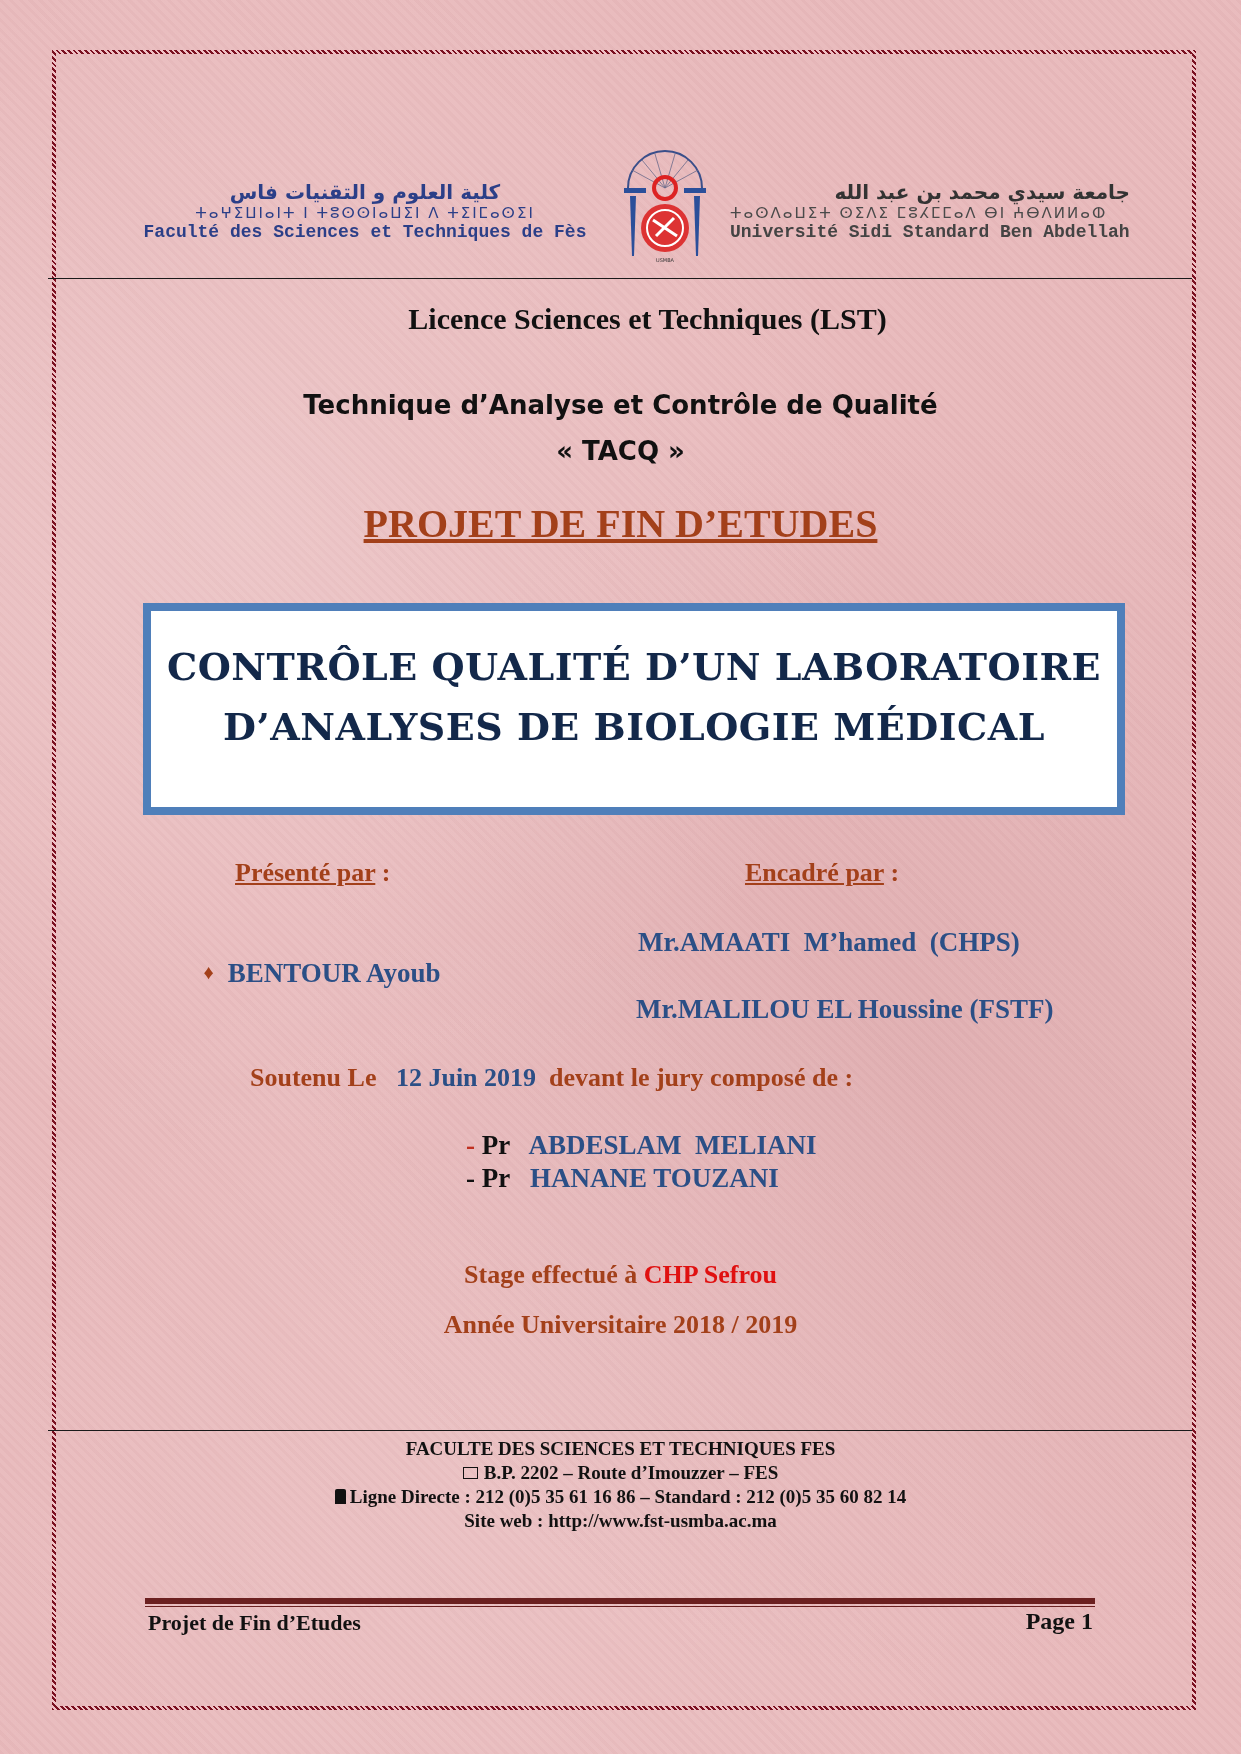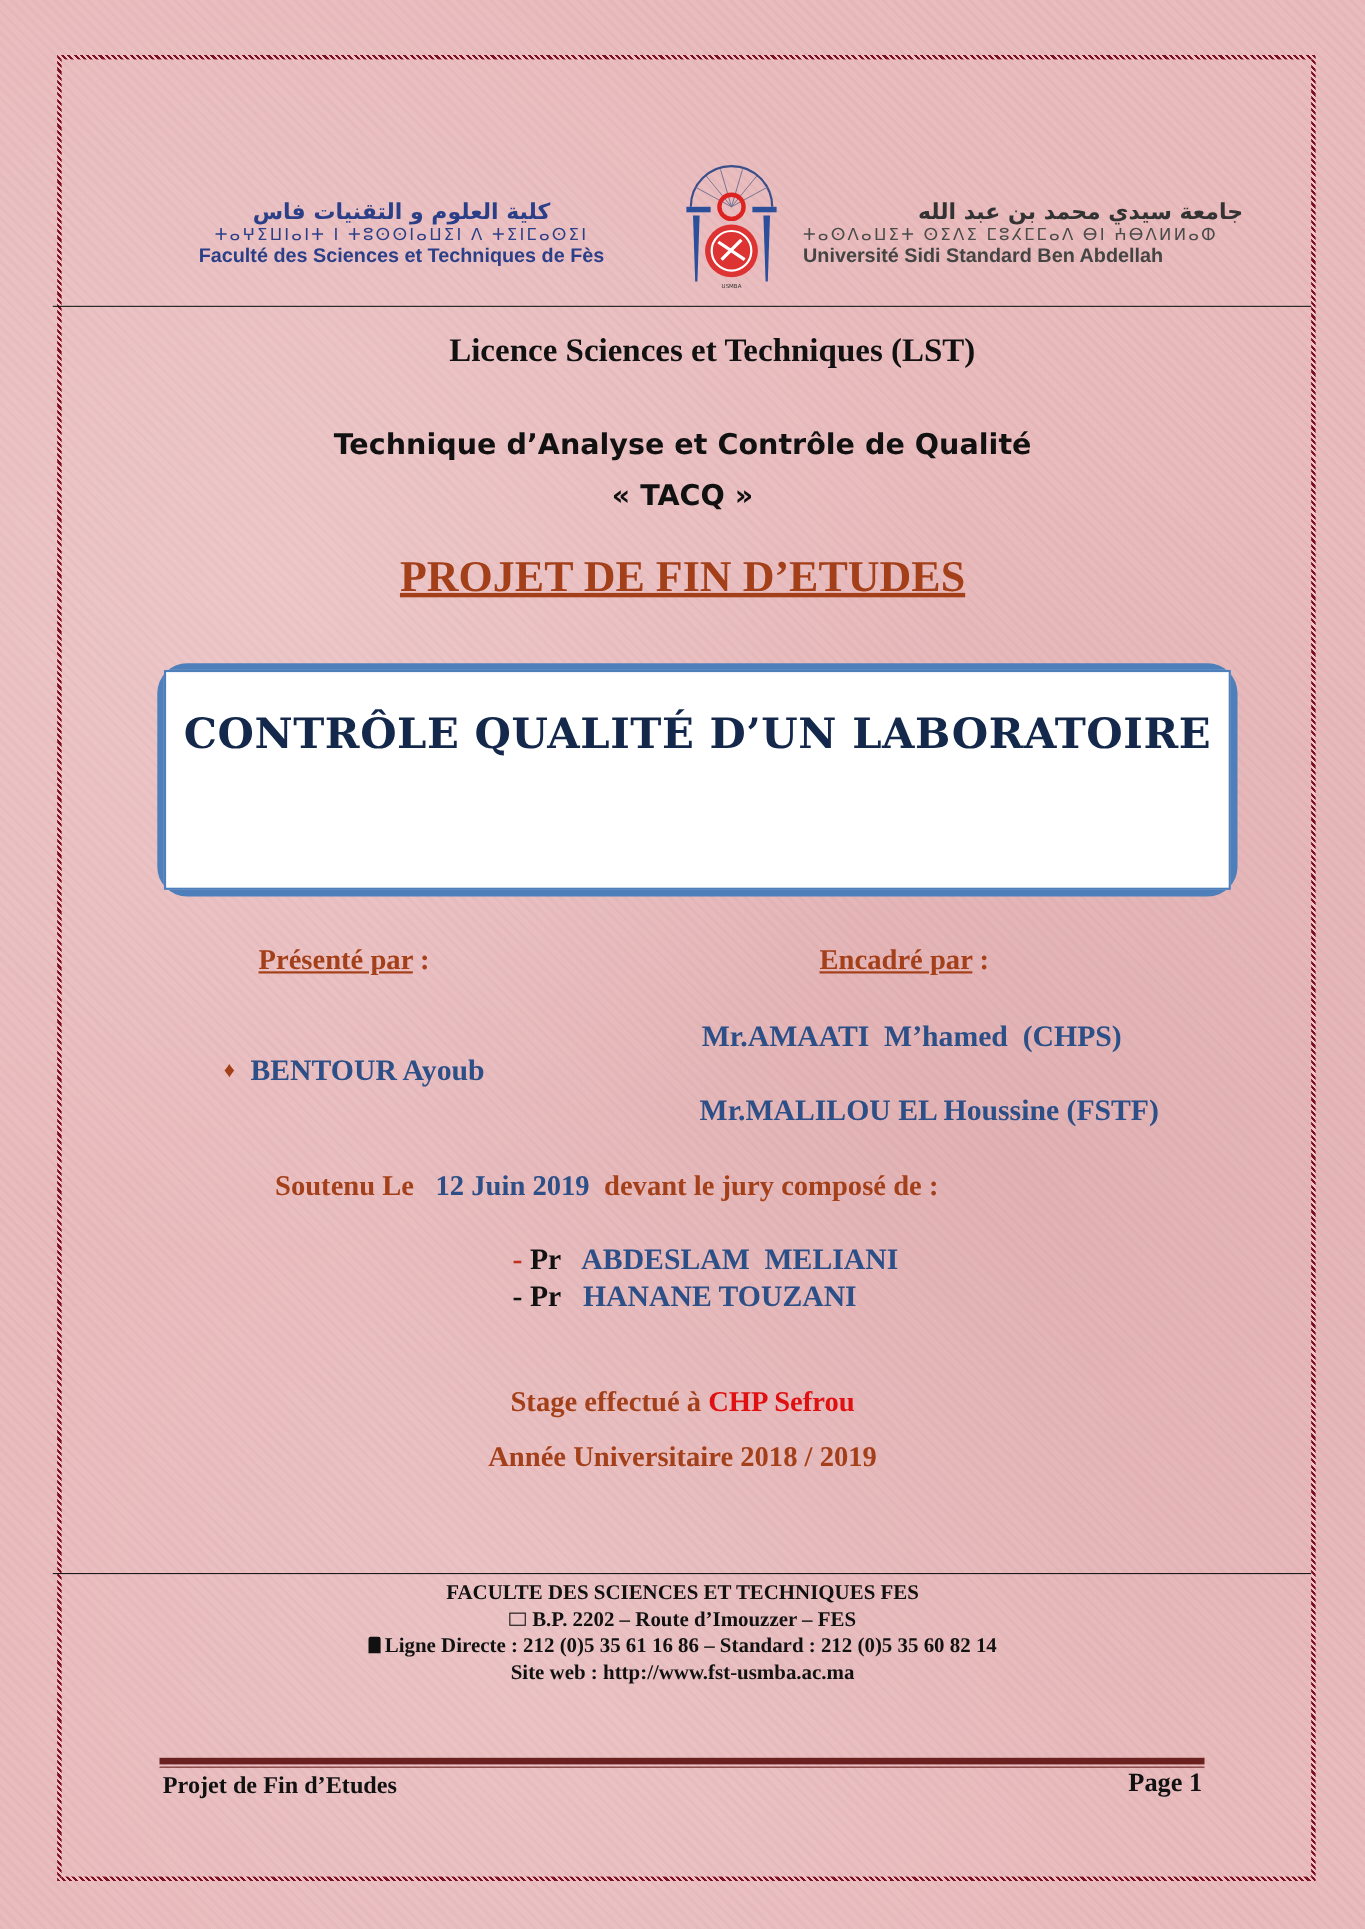--- a/index.html
+++ b/index.html
@@ -16,32 +16,32 @@
   .frame {
     position:absolute; left:52px; top:50px; width:1136px; height:1652px;
     border:4px solid transparent;
     border-image: repeating-linear-gradient(45deg, #7a1020 0 2px, #f0c0c4 2px 4px) 4;
   }
   .hline { position:absolute; height:1px; background:#1a1a1a; }
   .header-left { position:absolute; left:140px; top:180px; width:450px; text-align:center; color:#2b3f88; }
   .header-right { position:absolute; left:730px; top:180px; width:400px; color:#4a4a4a; }
   .arabic { font-family:"DejaVu Sans", sans-serif; font-weight:bold; font-size:20px; direction:rtl; }
   .tifinagh { font-family:"DejaVu Sans", sans-serif; font-size:15px; letter-spacing:2px; }
-  .latin-head { font-family:Liberation Sans, sans-serif; font-weight:bold; font-size:18px; }
+  .latin-head { font-family:Liberation Mono, monospace; font-weight:bold; font-size:18px; }
   .header-left .tifinagh, .header-left .arabic { color:#2b3f88; }
   .header-right .arabic { color:#333; }
   .header-right .latin-head { color:#444; }
   .emblem { position:absolute; left:620px; top:148px; width:90px; height:118px; }
   .center { position:absolute; left:0; width:1241px; text-align:center; }
   .lst { top:302px; font-size:30px; font-weight:bold; color:#111;margin-left:27px; }
   .tacq { top:382px; font-family:"DejaVu Sans", sans-serif; font-size:26px; font-weight:bold; color:#111; line-height:46px; }
   .pfe { top:500px; font-size:40px; font-weight:bold; color:#a3401a; text-decoration:underline; }
   .title-box {
     position:absolute; left:143px; top:603px; width:982px; height:212px;
-    background:#4f7fba; padding:6px; box-sizing:border-box;border-radius:27px;
+    background:#4f7fba; padding:6px; box-sizing:border-box;
   }
   .title-inner { width:100%; height:100%; background:#fff; border:2px solid #4f7fba; box-sizing:border-box; outline:2px solid #fff; outline-offset:-6px; position:relative; }
   .title-text { position:absolute; left:0; right:0; top:26px; text-align:center; font-family:"DejaVu Serif", serif; font-weight:bold; font-size:38px; line-height:60px; color:#13284a; letter-spacing:0.5px; }
   .label { position:absolute; font-size:26px; font-weight:bold; color:#a3401a; }
   .label u { text-decoration:underline; }
   .person { position:absolute; font-size:27px; font-weight:bold; color:#2b4f86; white-space:pre; }
   .diamond { color:#a3401a; font-size:20px; margin-right:14px; vertical-align:3px; }
   .soutenu { position:absolute; left:250px; top:1063px; font-size:26px; font-weight:bold; color:#a3401a; white-space:pre; }
   .soutenu .date { color:#2b4f86; }
   .jury { position:absolute; left:466px; font-size:27px; font-weight:bold; white-space:pre; }
@@ -103,20 +103,21 @@
 <div class="center tacq">
   <div>Technique d’Analyse et Contrôle de Qualité</div>
   <div>« TACQ »</div>
 </div>
 <div class="center pfe">PROJET DE FIN D’ETUDES</div>
 
 <div class="title-box">
   <div class="title-inner">
     <div class="title-text">
       <div>CONTRÔLE QUALITÉ D’UN LABORATOIRE</div>
+      <div>D’ANALYSES DE BIOLOGIE MÉDICAL</div>
     </div>
   </div>
 </div>
 
 <div class="label" style="left:235px; top:858px;">
   <u>Présenté par</u><span> :</span>
 </div>
 <div class="label" style="left:745px; top:858px;">
   <u>Encadré par</u><span> :</span>
 </div>

